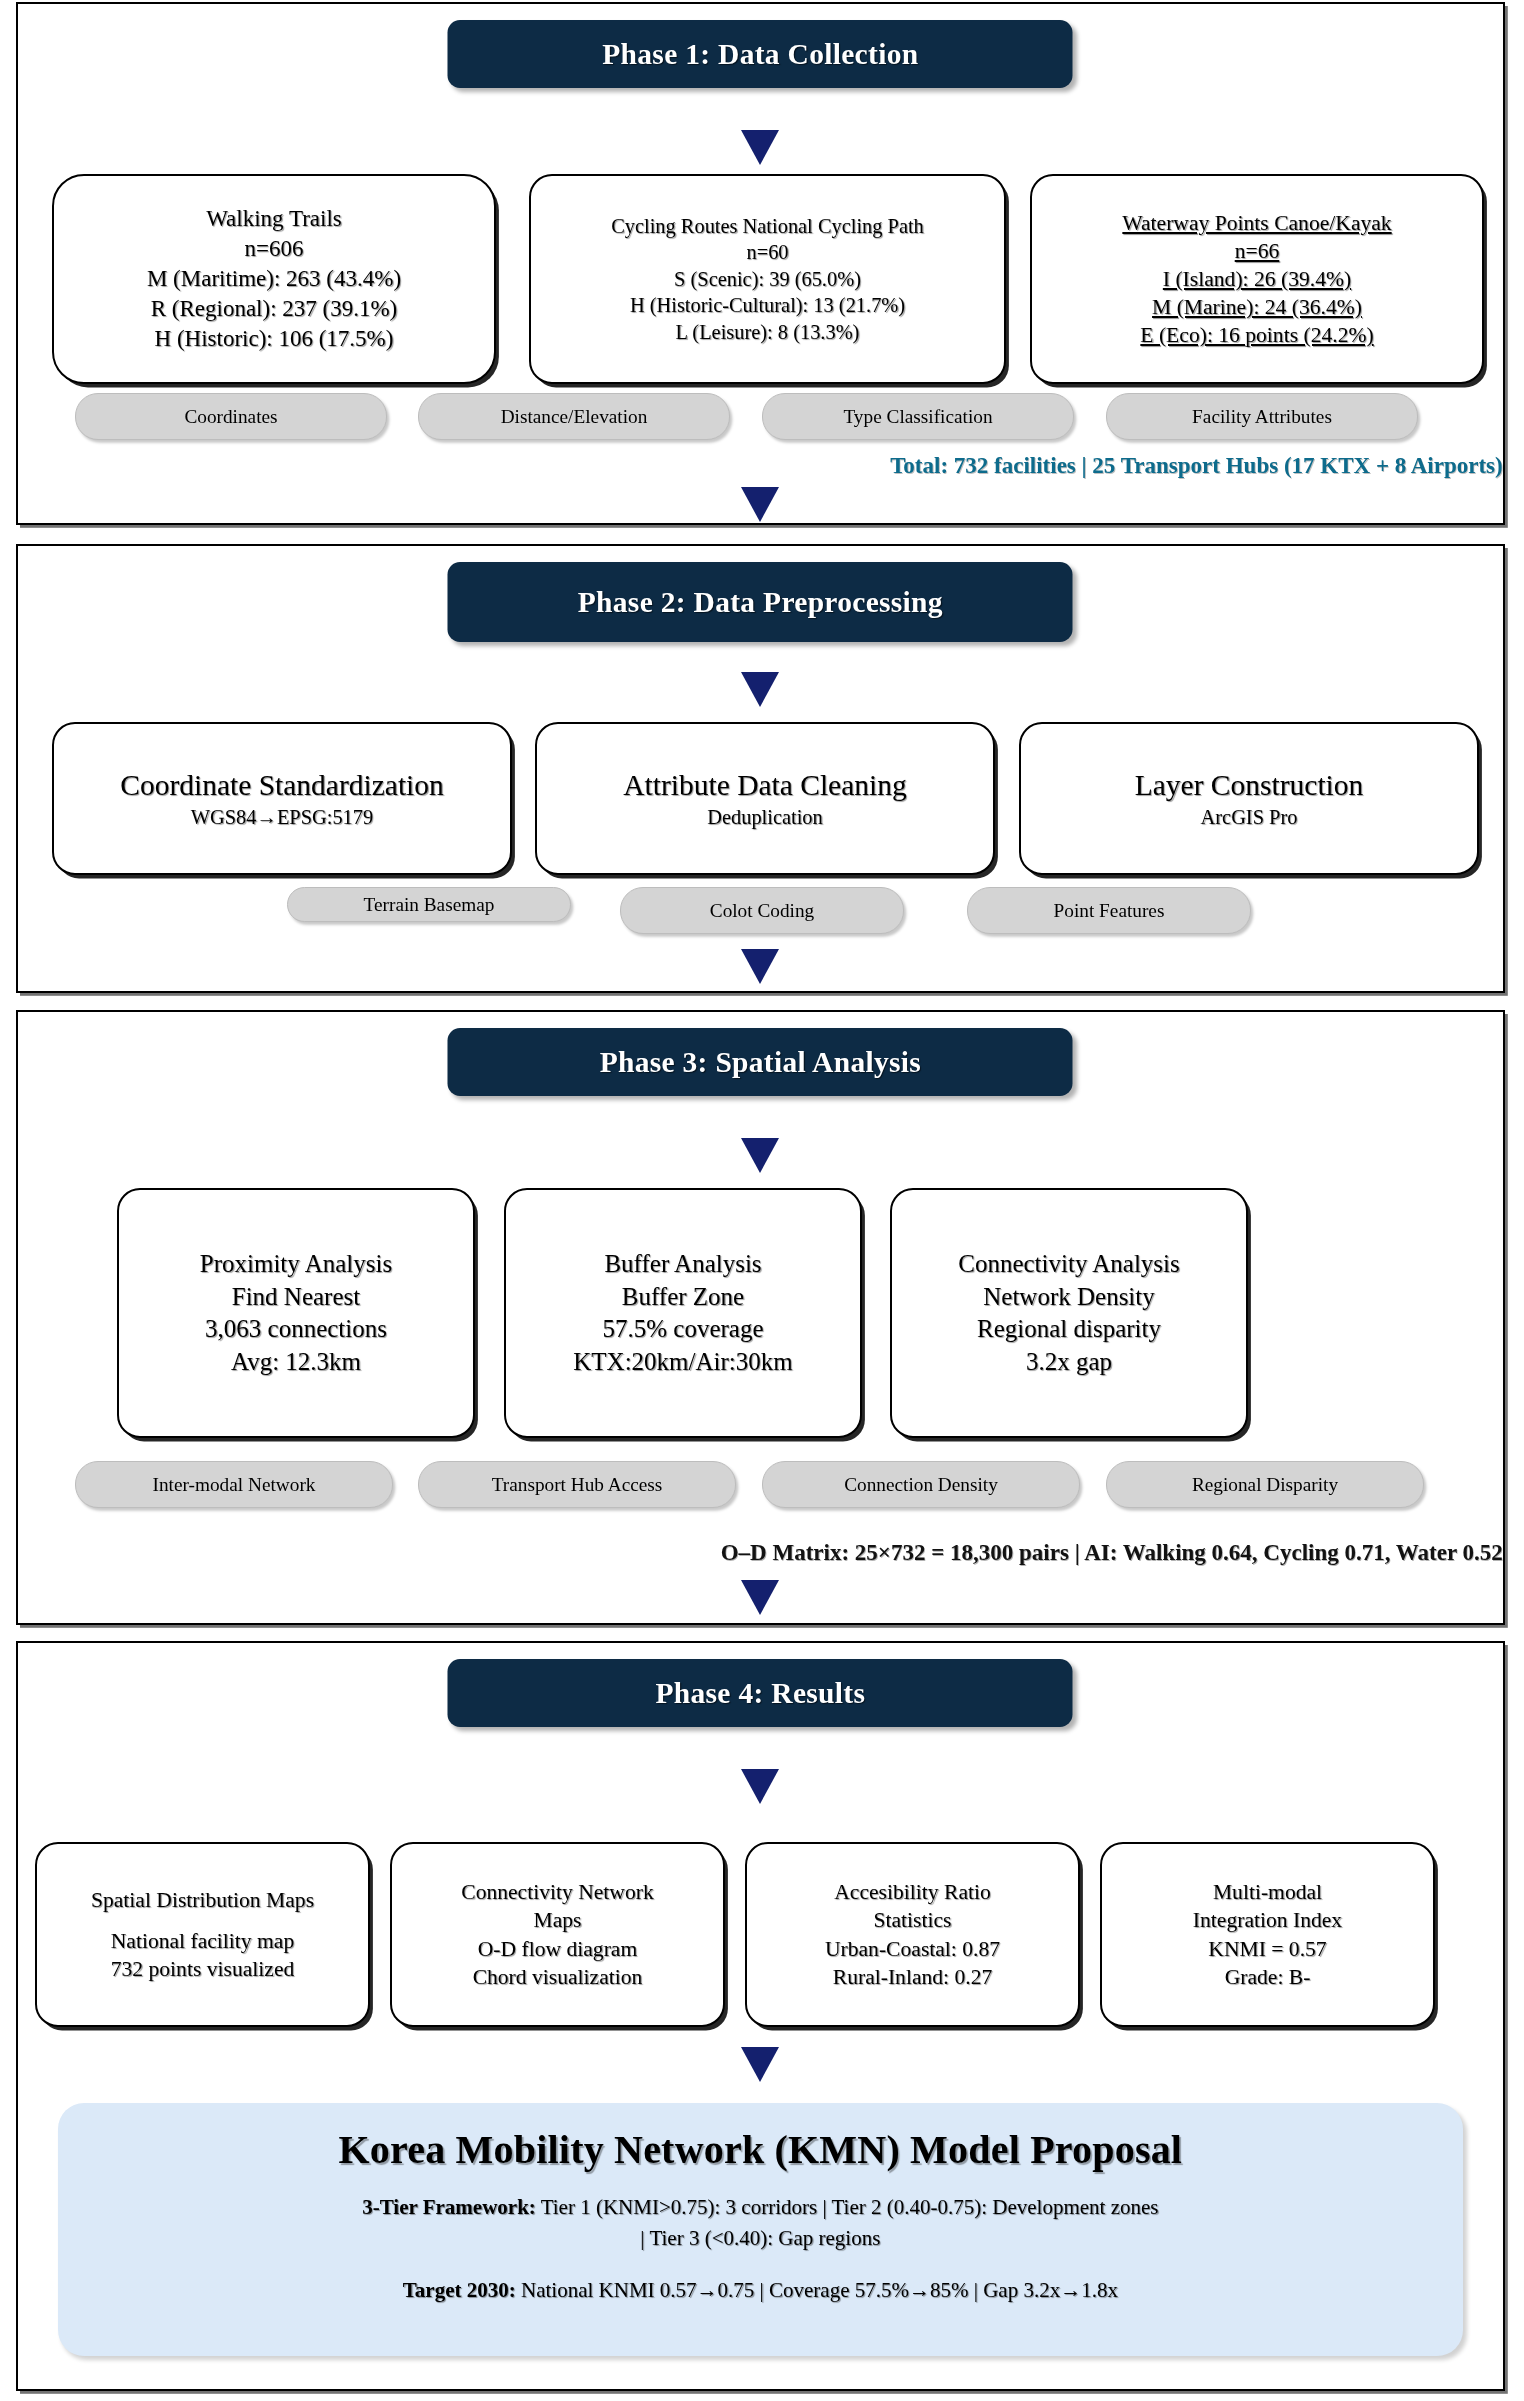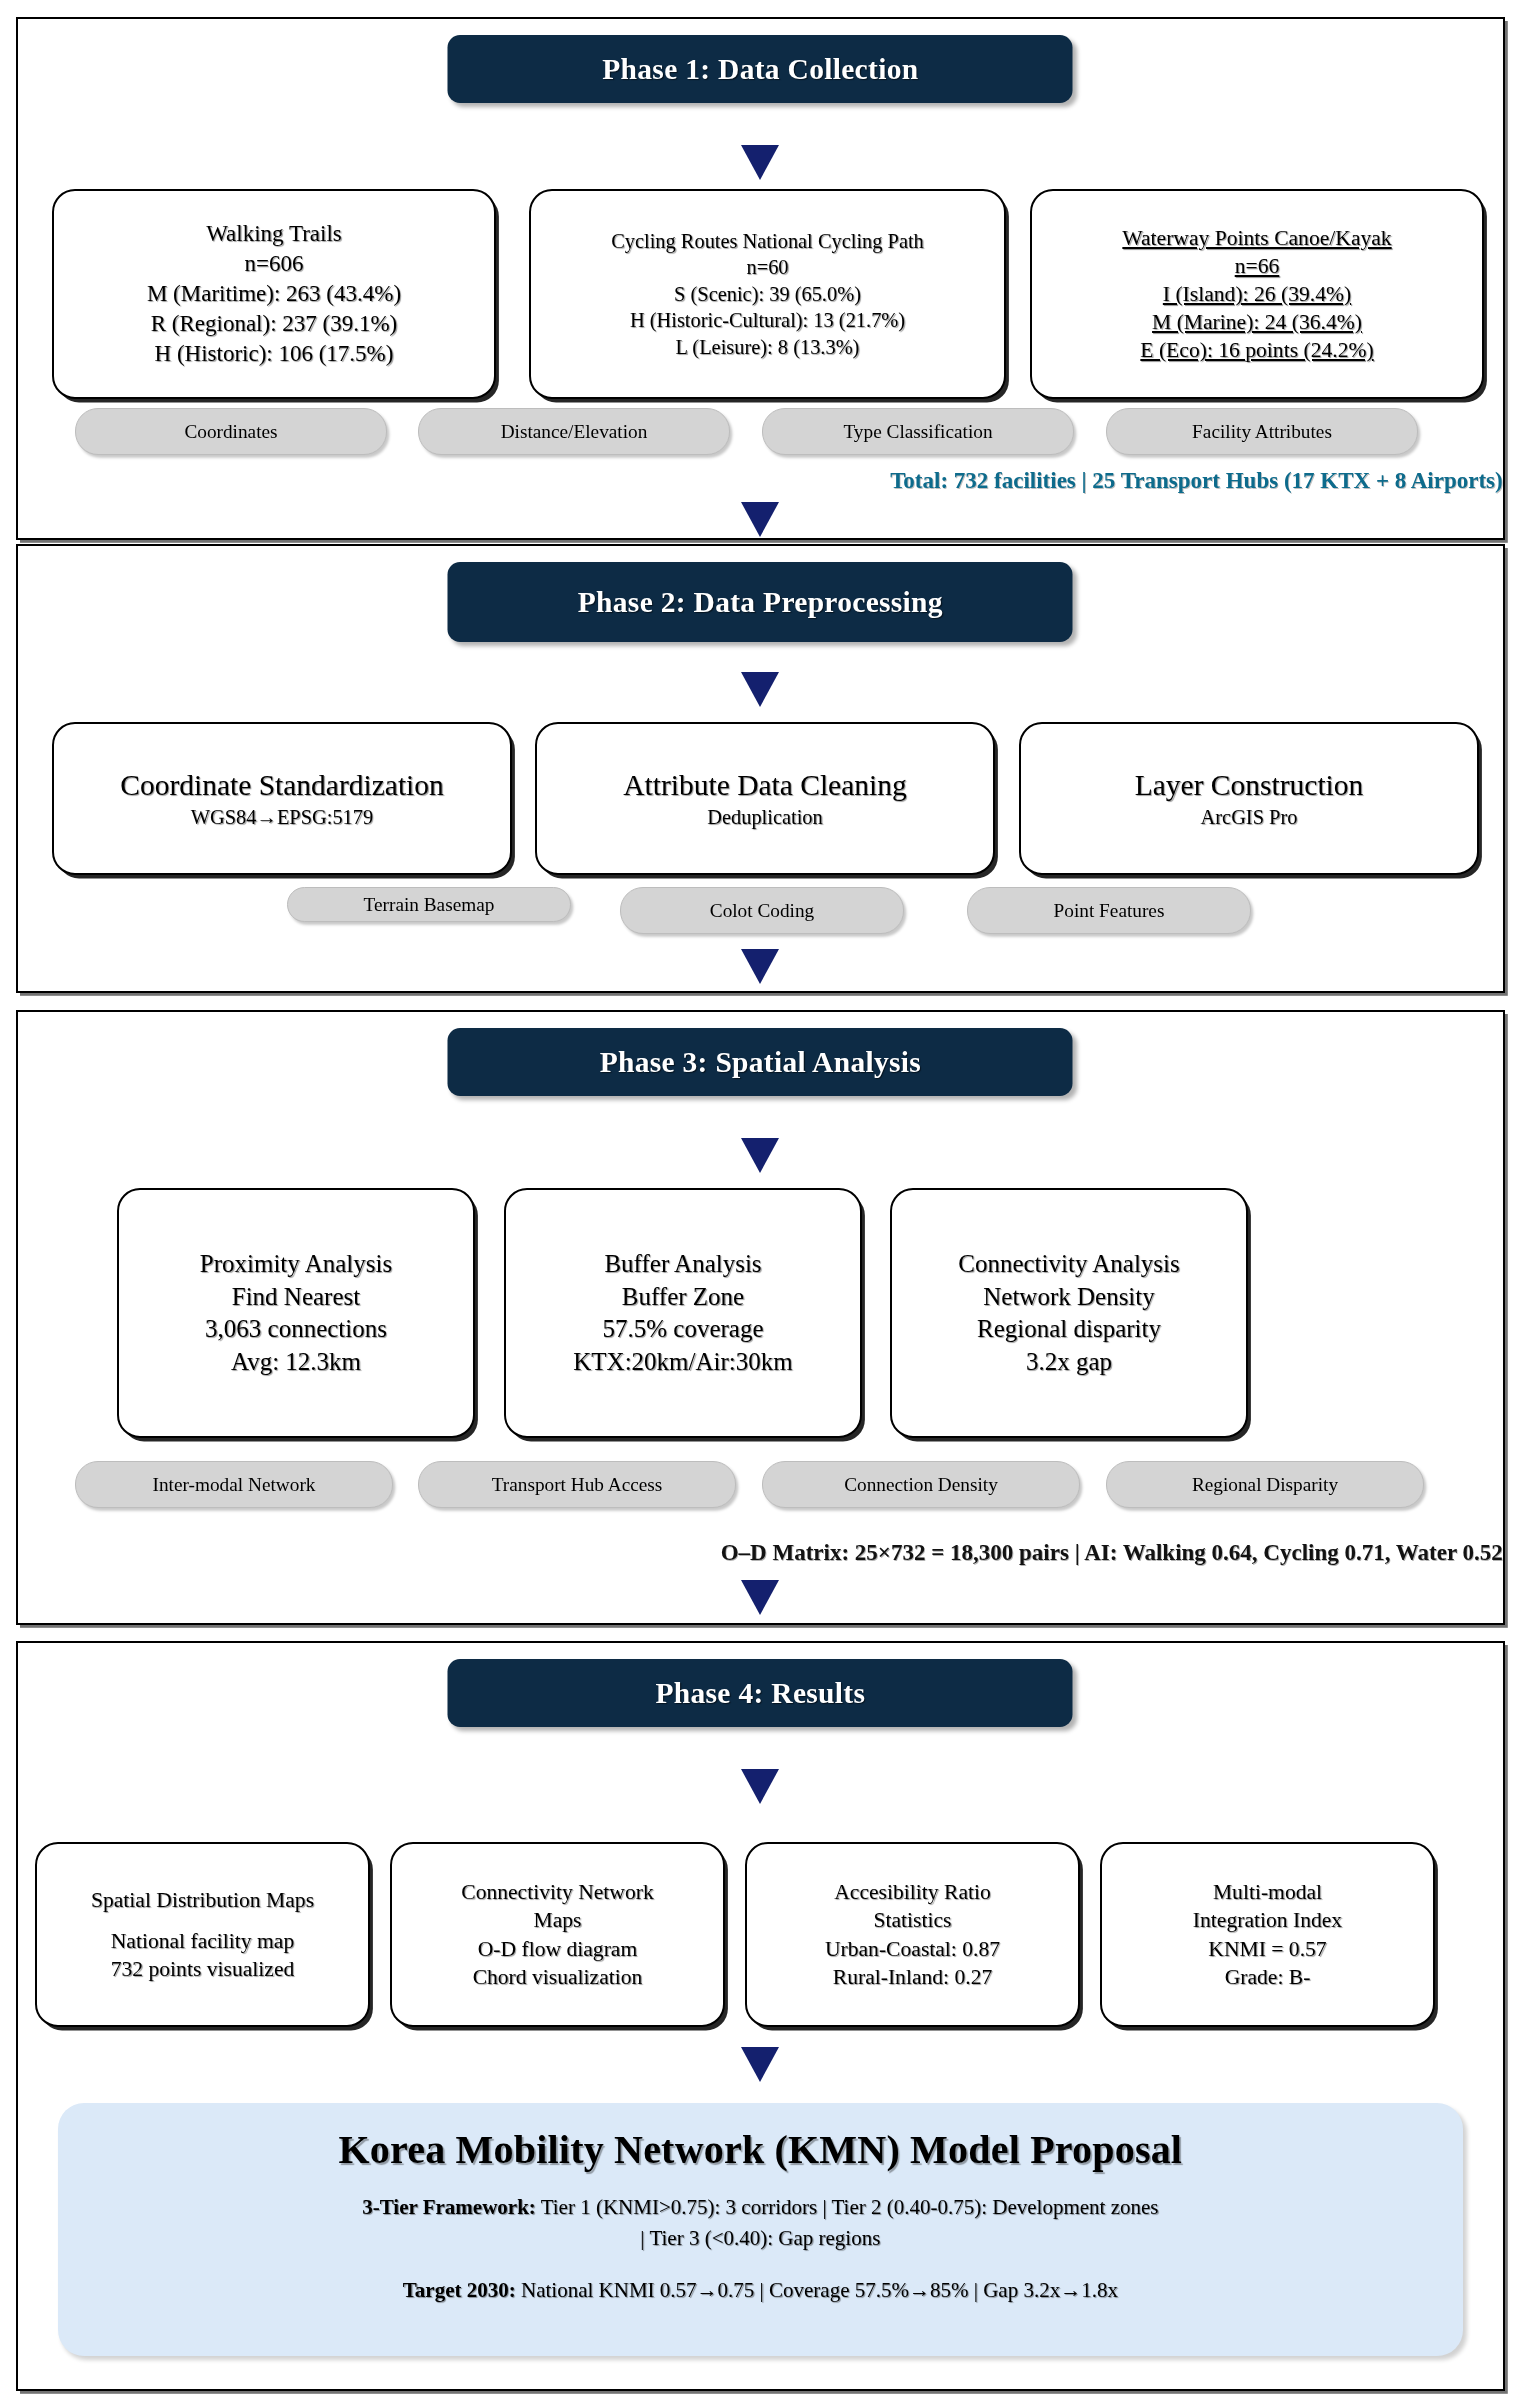--- a/index.html
+++ b/index.html
@@ -106,25 +106,25 @@
   .final .gap{height:25px;}
   .final .tgt{font-size:21px;}
 
   .tshadow{text-shadow:1.1px 1.1px 0.9px rgba(0,0,0,.38);}
 </style>
 </head>
 <body>
 
 <div class="canvas">
 
-  <div class="panel" style="top:17px;height:523px;padding-left:8px;">
+  <div class="panel" style="top:2px;height:523px;padding-left:8px;">
     <div class="phase-head" style="top:16px;width:625px;height:68px;">Phase 1: Data Collection</div>
     <div class="arrow" style="top:126px;"></div>
 
-    <div class="rbox" style="left:34px;top:170px;width:444px;height:210px;font-size:23px;">
+    <div class="rbox" style="left:34px;top:170px;width:444px;height:210px;font-size:23px;border-radius:32px;">
       <span class="ln tshadow">Walking Trails</span>
       <span class="ln tshadow">n=606</span>
       <span class="ln tshadow">M (Maritime):  263 (43.4%)</span>
       <span class="ln tshadow">R (Regional):  237 (39.1%)</span>
       <span class="ln tshadow">H (Historic):  106 (17.5%)</span>
     </div>
 
     <div class="rbox" style="left:511px;top:170px;width:477px;height:210px;font-size:20.4px;">
       <span class="ln tshadow">Cycling Routes National Cycling Path</span>
       <span class="ln tshadow">n=60</span>

